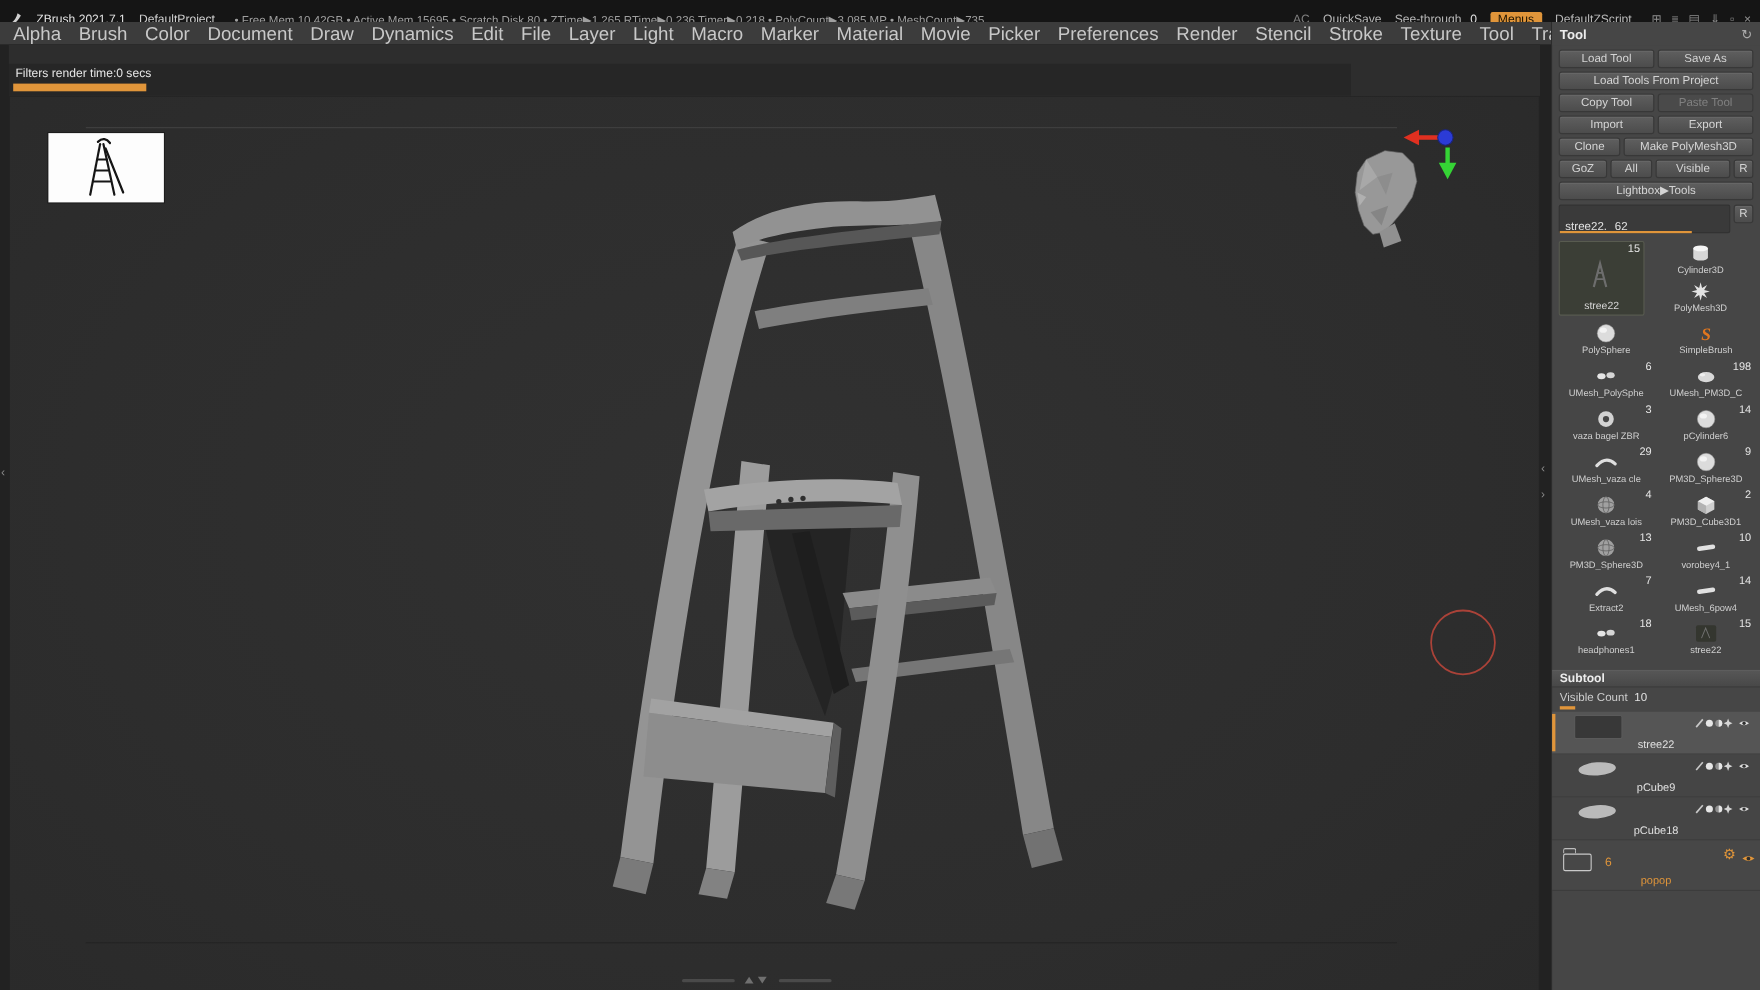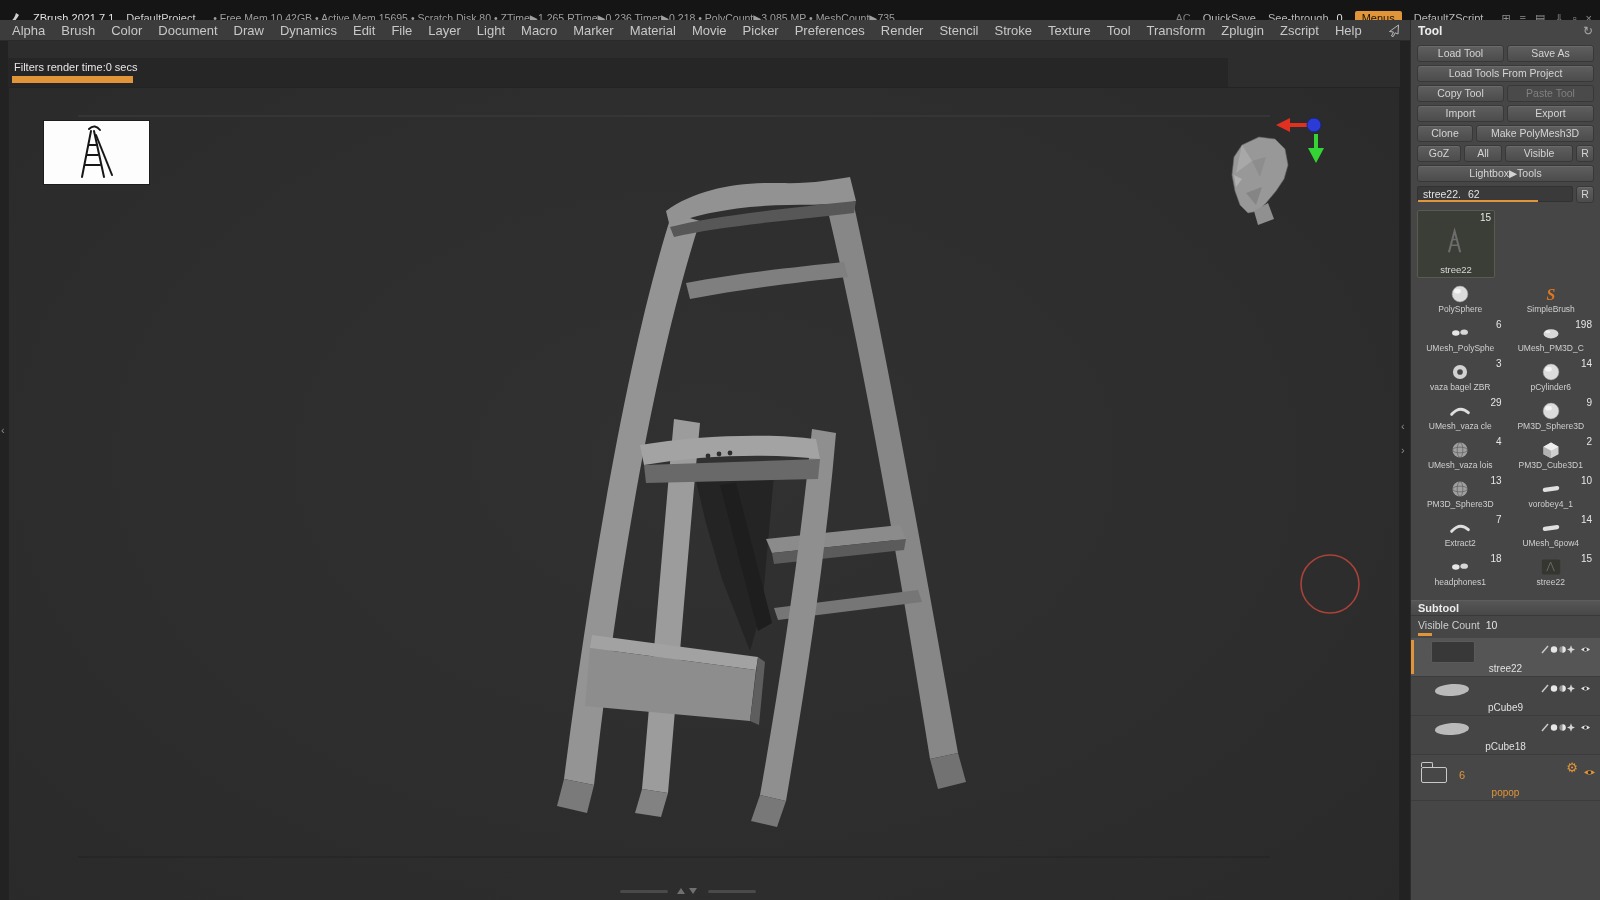--- a/index.html
+++ b/index.html
@@ -18,21 +18,21 @@
   .tb-item.dim{ color:#7f7f7f; }
   .tb-item .stv{ margin-left:8px; color:#e0e0e0; }
   .tb-item.menus{ background:var(--orange); color:#1b1200; padding:1px 7px; border-radius:2px; }
   #win-icons{ display:flex; gap:9px; margin-left:6px; }
   .win-ic{ color:#8f8f8f; font-size:11px; line-height:20px; }
 
   
   #menubar{ position:absolute; left:0; top:20px; width:1410px; height:21px; background:#3c3c3c;
     border-bottom:1px solid #2a2a2a; display:flex; align-items:center; padding:0 4px; }
   #menu-items{ display:flex; }
-  .menu-item{ padding:0 8px; font-size:13px; color:#c8c8c8; line-height:21px; white-space:nowrap; }
+  .menu-item{ padding:0 8px; font-size:17px; color:#c8c8c8; line-height:21px; white-space:nowrap; }
   #menubar .pointer{ margin-left:auto; margin-right:6px; display:flex; }
 
   
   #workspace{ position:absolute; left:0; top:58px; width:1228px; height:859px; background:#262626; }
   .filters{ position:absolute; left:14px; top:3px; font-size:11px; color:#e6e6e6; }
   .progress{ position:absolute; left:12px; top:18px; width:121px; height:7px; background:var(--orange); }
   #canvas{ position:absolute; left:8px; top:29px; width:1392px; height:830px;
     background:radial-gradient(ellipse at 50% 45%, #313131 0%, #2d2d2d 65%, #2a2a2a 100%);
     box-shadow:inset 0 0 0 1px #232323; }
   #scene{ position:absolute; left:0; top:0; }
@@ -55,21 +55,21 @@
   .btnrow{ display:flex; gap:3px; margin-bottom:3px; }
   .btn{ background:linear-gradient(#5f5f5f,#4c4c4c); border:1px solid #383838; border-radius:3px;
     color:#d4d4d4; font-size:10.5px; height:17px; line-height:15px; text-align:center; padding:0 3px;
     box-shadow:inset 0 1px 0 rgba(255,255,255,.07); white-space:nowrap; overflow:hidden; flex:1; }
   .btn.disabled{ background:#4a4a4a; color:#808080; box-shadow:none; }
   .btn.w-clone{ flex:0 0 56px; }
   .btn.w-goz{ flex:0 0 44px; } .btn.w-all{ flex:0 0 38px; } .btn.w-r{ flex:0 0 18px; padding:0; }
 
   .slider-row{ display:flex; gap:3px; margin:4px 0 2px; }
   .slider{ flex:1; position:relative; background:#3a3a3a; border:1px solid #323232; border-radius:2px;
-    height:16px; line-height:14px; padding:0 5px; font-size:10.5px; color:#e2e2e2; }
+    height:16px; line-height:14px; padding:12px 5px; font-size:10.5px; color:#e2e2e2; }
   .slider::after{ content:''; position:absolute; left:0; bottom:-1px; height:2px; width:78%; background:var(--orange); }
   .slider .sval{ margin-left:7px; }
 
   
   .grid-top{ display:flex; gap:3px; margin-top:7px; }
   .bigcell{ position:relative; flex:0 0 78px; height:68px; background:#3b3e36; border:1px solid #585b50; border-radius:2px; }
   .bigcell .count{ position:absolute; top:1px; right:3px; font-size:10px; color:#e6e6e6; }
   .bigcell .label{ position:absolute; bottom:2px; left:0; right:0; text-align:center; font-size:9.5px; color:#d8d8d8; }
   .bigcell .icon{ position:absolute; left:50%; top:48%; transform:translate(-50%,-50%); }
   .minicol{ flex:1; display:flex; flex-direction:column; gap:2px; }
@@ -303,20 +303,39 @@
       <div class="bigcell">
         <span class="count">15</span>
         <span class="icon">
           <svg width="44" height="34" viewBox="0 0 30 24">
               <path d="M10 20 L14 5 L18 20" stroke="#6d6d6d" stroke-width="1.4" fill="none"></path>
               <path d="M11.5 15 L16.5 15 M12.5 11 L16 11" stroke="#6d6d6d" stroke-width="1.1"></path>
             </svg>
         </span>
         <span class="label">stree22</span>
       </div>
+      <div class="minicol" id="minicol">
+          <div class="cell">
+            <div class="icon">
+              <svg width="28" height="20" viewBox="0 0 30 24">
+                <path d="M7 7 L7 17 A8 3.2 0 0 0 23 17 L23 7" fill="#d7d7d7"></path>
+                <ellipse cx="15" cy="7" rx="8" ry="3.2" fill="#f5f5f5"></ellipse>
+              </svg>
+            </div>
+            <div class="label">Cylinder3D</div>
+          </div>
+          <div class="cell">
+            <div class="icon">
+              <svg width="28" height="20" viewBox="0 0 30 24">
+                <polygon points="25,12 18.9,13.6 22.1,19.1 16.6,15.9 15,22 13.4,15.9 7.9,19.1 11.1,13.6 5,12 11.1,10.4 7.9,4.9 13.4,8.1 15,2 16.6,8.1 22.1,4.9 18.9,10.4" fill="#e2e2e2"></polygon>
+              </svg>
+            </div>
+            <div class="label">PolyMesh3D</div>
+          </div>
+        </div>
     </div>
     <div class="grid-rest" id="gridrest">
         <div class="cell">
           <div class="icon">
             <svg width="28" height="20" viewBox="0 0 30 24">
               <circle cx="15" cy="12" r="9.5" fill="#dcdcdc" stroke="#9a9a9a" stroke-width="0.6"></circle>
               <ellipse cx="12" cy="8.6" rx="4" ry="2.8" fill="#ffffff" opacity="0.65"></ellipse>
             </svg>
           </div>
           <div class="label">PolySphere</div>

